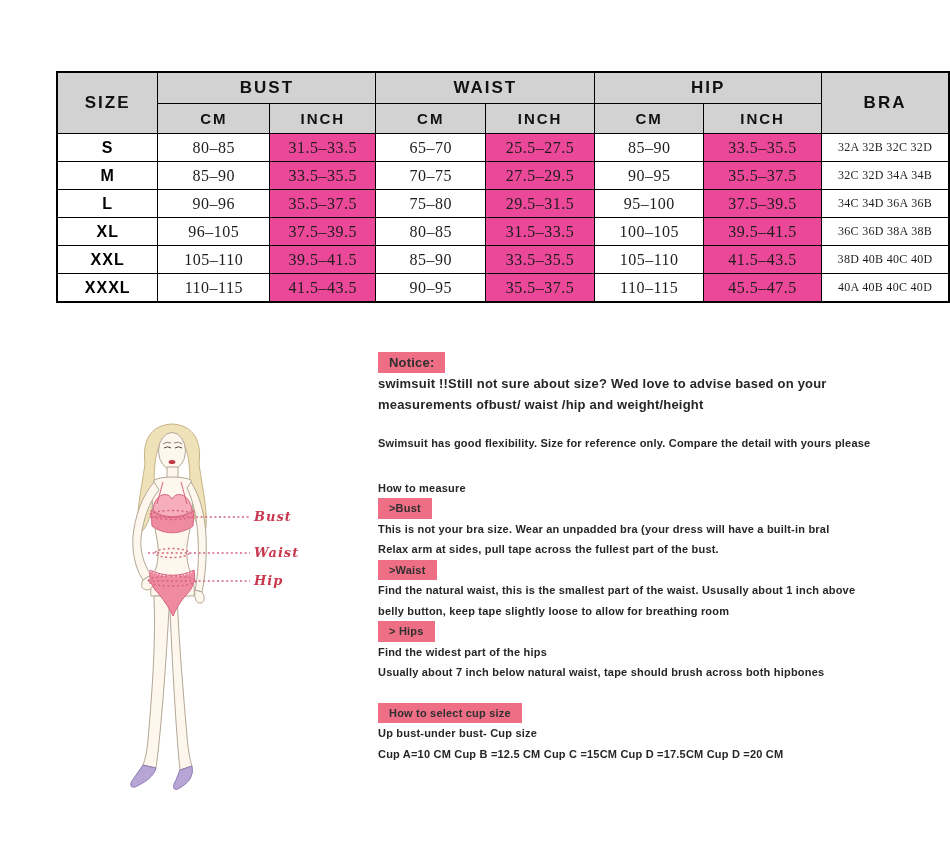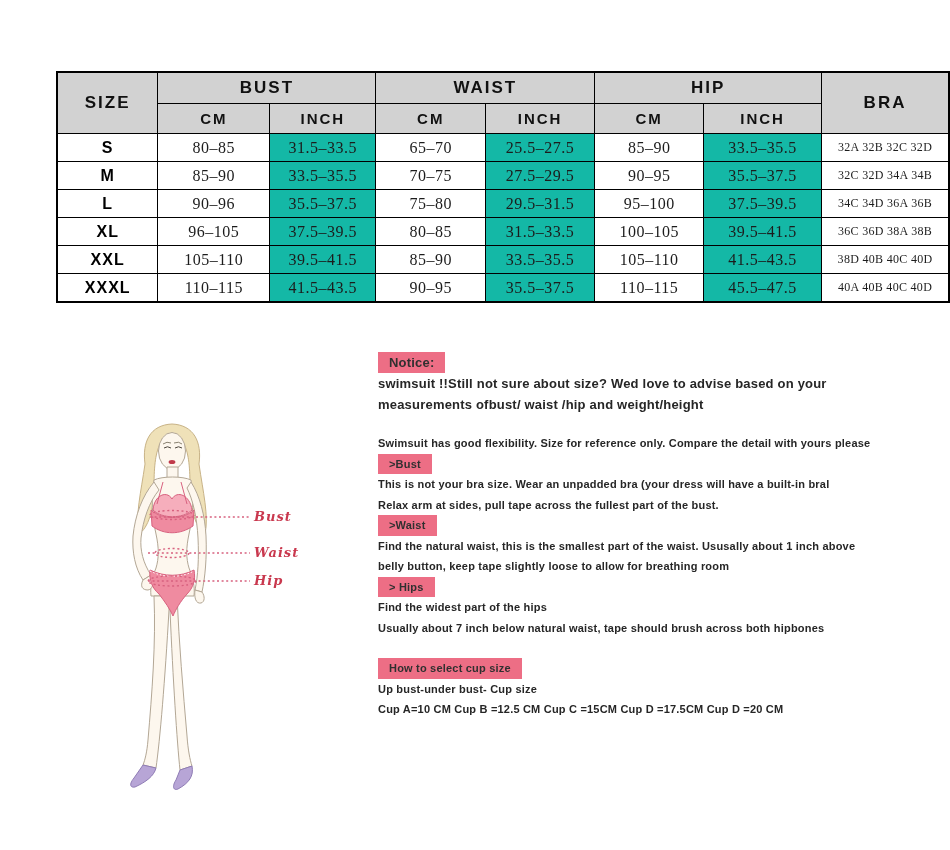--- a/index.html
+++ b/index.html
@@ -11,21 +11,21 @@
                    table-layout:fixed;border:2px solid #000;margin-left:31px;}
   .size-chart th,.size-chart td{border:1px solid #000;text-align:center;padding:0;
                    white-space:nowrap;overflow:hidden;}
   .size-chart thead th{background:#d2d2d2;font-weight:600;color:#111;}
   .h-main{font-size:17px;letter-spacing:2px;height:30px;}
   .h-sub{font-size:15px;letter-spacing:2px;height:29px;}
   .size-chart tbody td{font-family:"Liberation Serif","DejaVu Serif",serif;
                    font-size:16px;height:27px;color:#1c1c1c;letter-spacing:.5px;}
   .size-chart td.size-cell{font-family:"Liberation Sans",sans-serif;font-weight:700;
                    font-size:16px;letter-spacing:1px;color:#000;}
-  .size-chart td.inch{background:#14b8a6;}
+  .size-chart td.inch{background:#ec4899;}
   .size-chart td.bra{font-size:12px;letter-spacing:.3px;}
 
   
   .figure-svg{position:absolute;left:90px;top:418px;width:260px;height:400px;}
   .fig-label{position:absolute;color:#c9384e;font-family:"DejaVu Serif","Liberation Serif",serif;
              font-style:italic;font-weight:700;font-size:13px;letter-spacing:1px;}
   .fig-label.bust{left:254px;top:509px;}
   .fig-label.waist{left:254px;top:545px;}
   .fig-label.hip{left:254px;top:573px;}
 
@@ -178,20 +178,21 @@
   <span class="fig-label waist">Waist</span>
   <span class="fig-label hip">Hip</span>
 
   <div class="guide">
     <div class="g13"><span class="hl">Notice:</span></div>
     <div class="g13">swimsuit !!Still not sure about size? Wed love to advise based on your</div>
     <div class="g13">measurements ofbust/ waist /hip and weight/height</div>
 
     <div class="g11 mt18">Swimsuit has good flexibility. Size for reference only. Compare the detail with yours please</div>
 
+    <div class="g11 mt24">How to measure</div>
 
     <div class="g11"><span class="hl">&gt;Bust</span></div>
     <div class="g11">This is not your bra size. Wear an unpadded bra (your dress will have a built-in bral</div>
     <div class="g11">Relax arm at sides, pull tape across the fullest part of the bust.</div>
 
     <div class="g11"><span class="hl">&gt;Waist</span></div>
     <div class="g11">Find the natural waist, this is the smallest part of the waist. Ususally about 1 inch above</div>
     <div class="g11">belly button, keep tape slightly loose to allow for breathing room</div>
 
     <div class="g11"><span class="hl">&gt; Hips</span></div>

